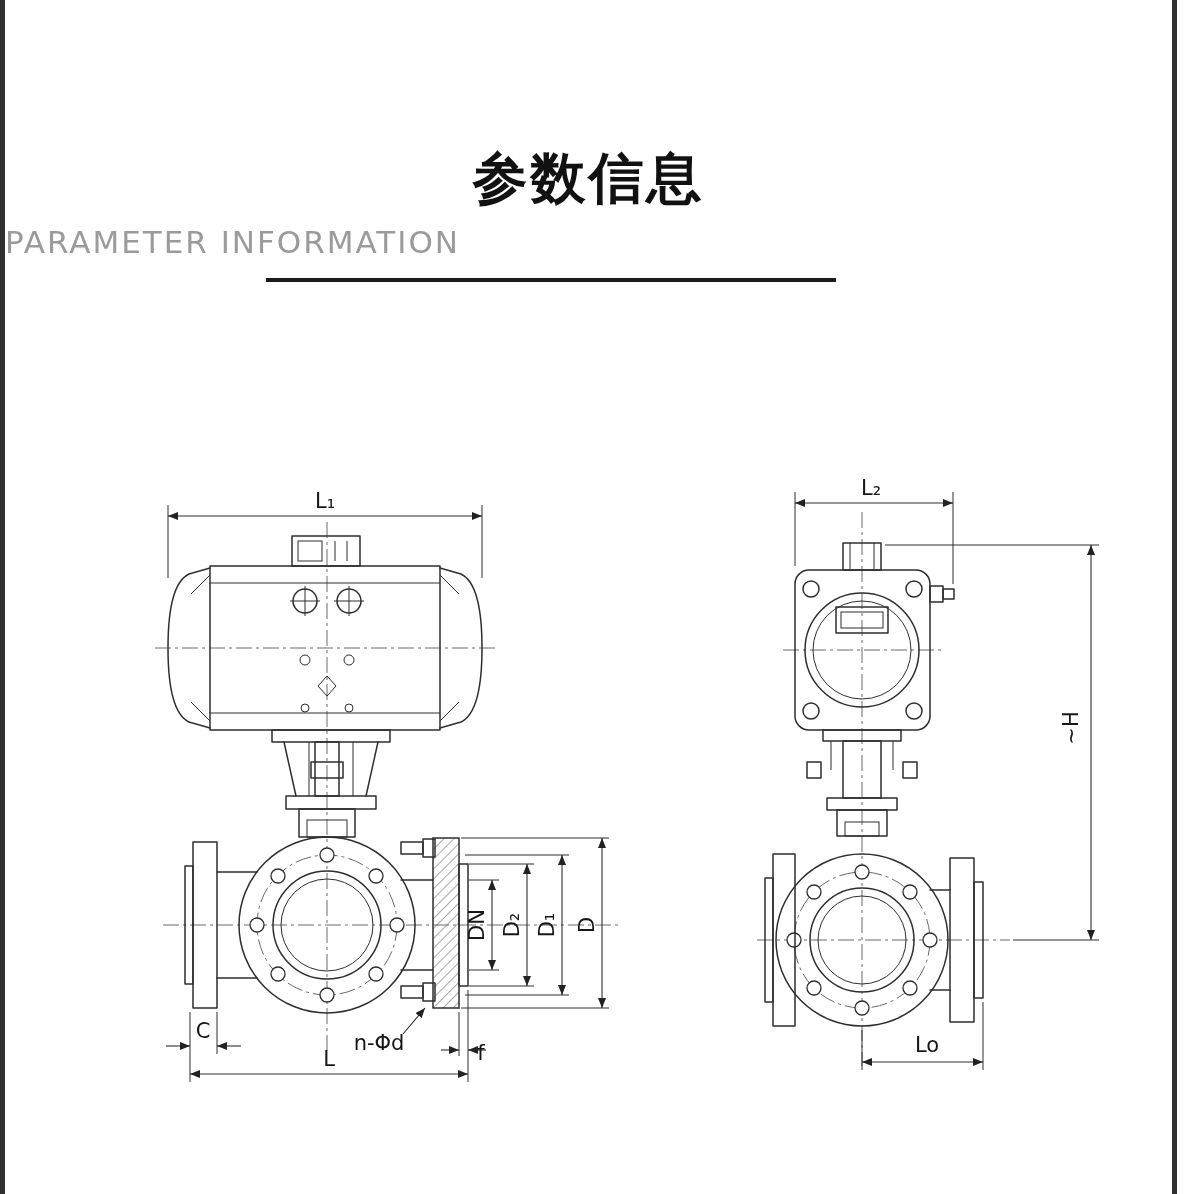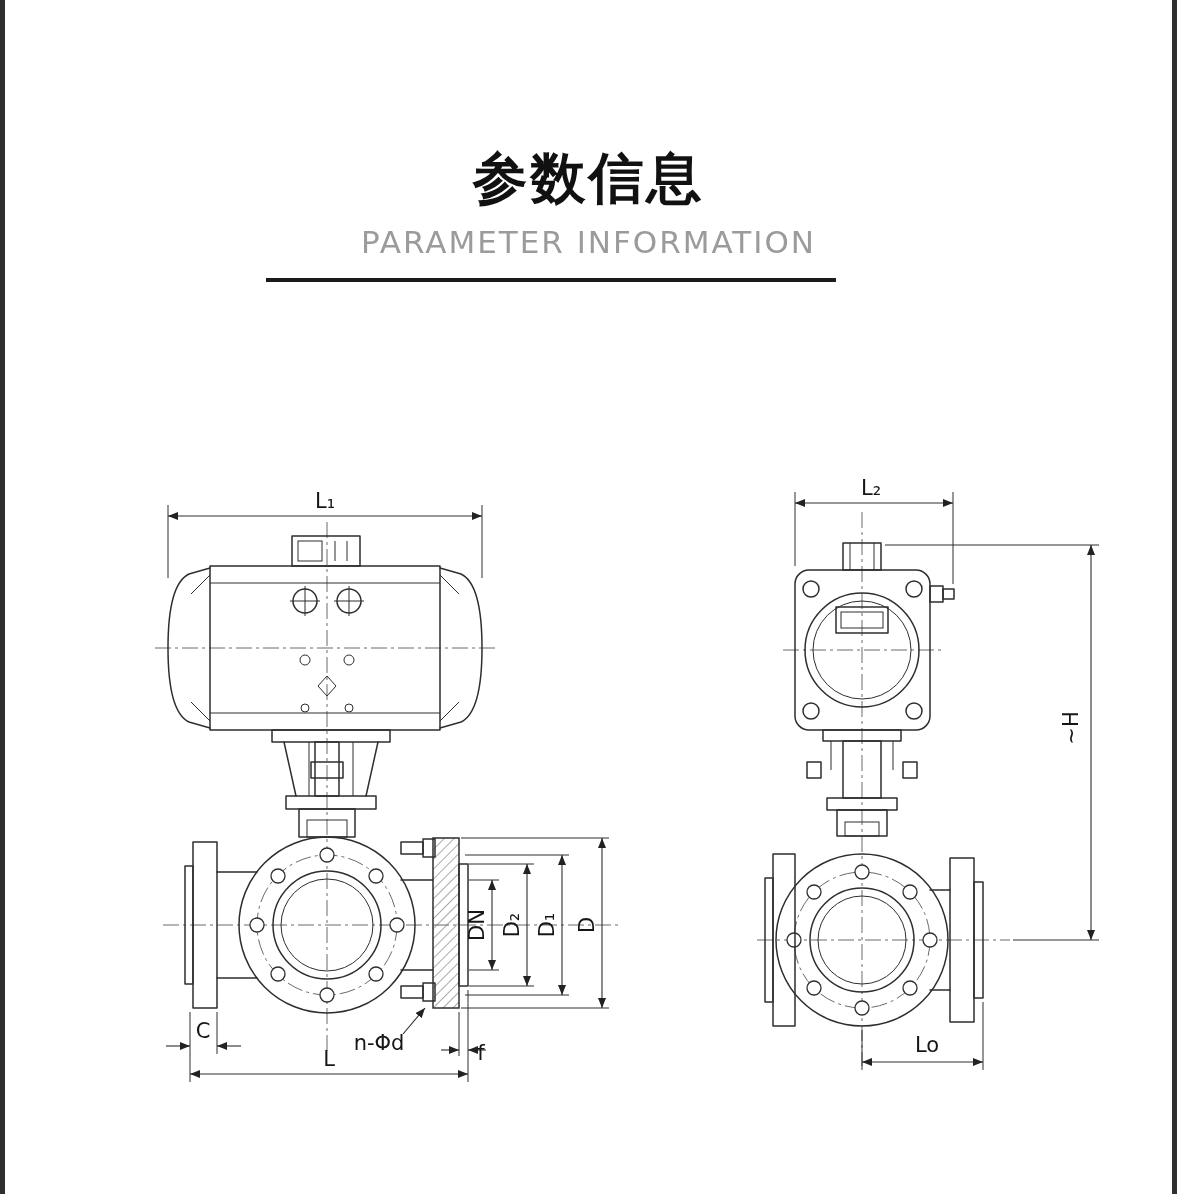--- a/index.html
+++ b/index.html
@@ -2,21 +2,21 @@
 <html><head>
 <meta charset="utf-8">
 <style>
   html,body{margin:0;padding:0;background:#ffffff;}
   .page{position:relative;width:1177px;height:1194px;background:#ffffff;
         border-left:5px solid #2f2f2f;border-right:5px solid #2f2f2f;
         box-sizing:border-box;overflow:hidden;
         font-family:"DejaVu Sans","Liberation Sans",sans-serif;}
   .title{position:absolute;top:142px;left:0;width:100%;text-align:center;
          font-size:55px;font-weight:700;color:#111;letter-spacing:3px;margin:0;}
-  .subtitle{position:absolute;top:224px;left:0;width:100%;text-align:center;
+  .subtitle{position:absolute;top:224px;left:0;width:100%;
             font-size:31px;font-weight:400;color:#9b9b9b;letter-spacing:2px;margin:0;}
   .divider{position:absolute;top:278px;left:261px;width:570px;height:4px;background:#1b1b1b;}
   svg.drawing{position:absolute;top:0;left:0;}
   .s{fill:none;stroke:#2e2e2e;stroke-width:1.5;stroke-linejoin:round;stroke-linecap:round;}
   .t{fill:none;stroke:#2e2e2e;stroke-width:1;}
   .sh{fill:url(#hatch);stroke:#2e2e2e;stroke-width:1.5;}
   .hole{fill:#ffffff;stroke:#2e2e2e;stroke-width:1.3;}
   .cl{fill:none;stroke:#6a6a6a;stroke-width:1;stroke-dasharray:16 4 3 4;}
   .dm{fill:none;stroke:#2e2e2e;stroke-width:1.1;}
   .lbl{font-family:"DejaVu Sans","Liberation Sans",sans-serif;font-size:21px;fill:#161616;}

